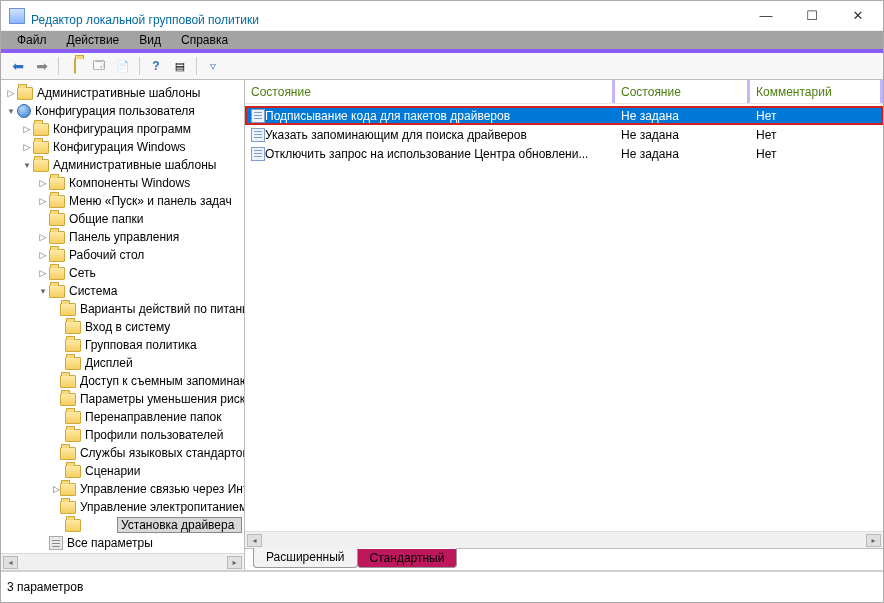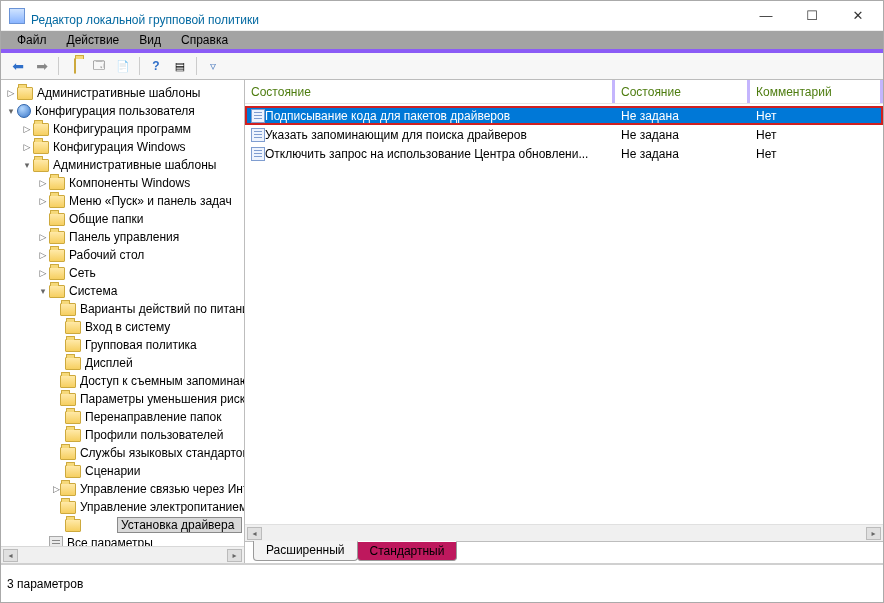--- a/index.html
+++ b/index.html
@@ -265,21 +265,21 @@
   }
   .tab.active {
     background:#be185d;
     border-top:1px solid #fff;
     z-index:2;
   }
   .tab:not(.active){ background:#f3f3f3; }
 
   
   .statusbar {
-    height:38px;
+    height:31px;
     border-top:1px solid #d0d0d0;
     display:flex;
     align-items:center;
     padding:0 6px;
     font-size:12px;
     background:#fff;
   }
 </style>
 </head>
 <body>

